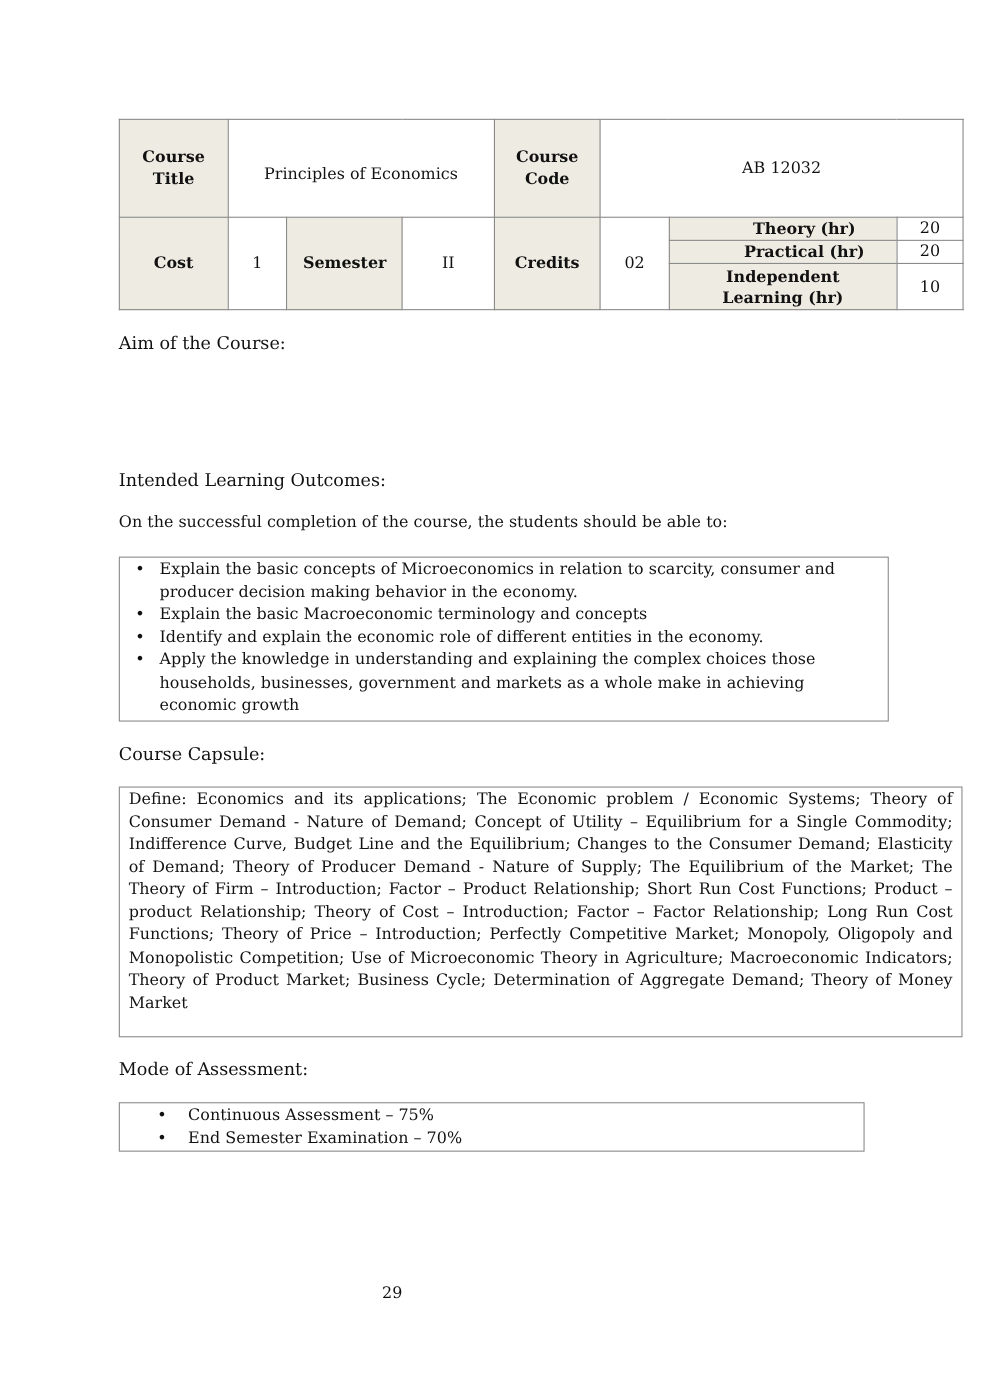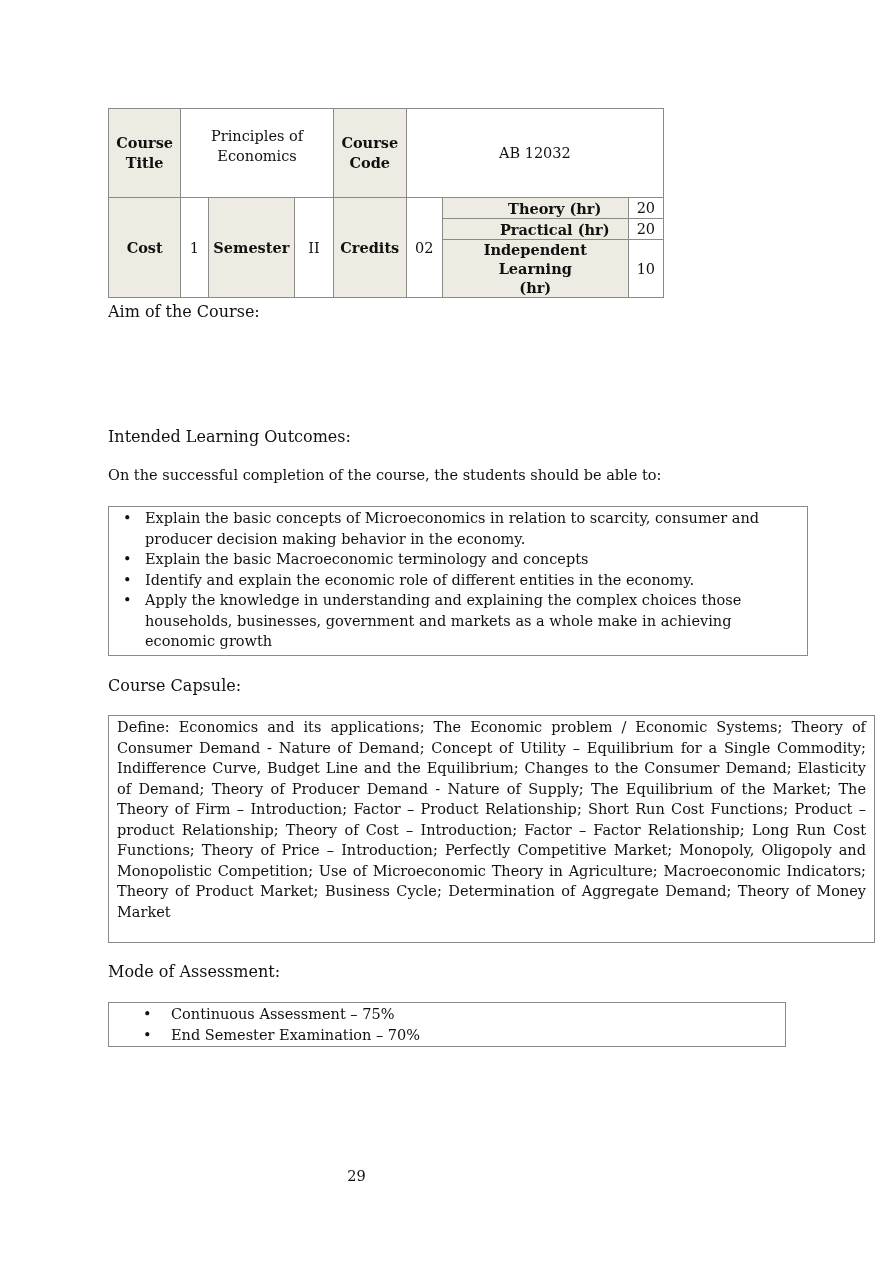--- a/index.html
+++ b/index.html
@@ -6,21 +6,21 @@
     body {
       width: 893px; height: 1262px; position: relative; overflow: hidden;
       font-family: "DejaVu Serif", "Liberation Serif", serif;
       color: #111;
       font-size: 14.5px;
     }
     .page { position: absolute; left: 0; top: 0; width: 893px; height: 1262px; }
 
     table.info {
       position: absolute; left: 108px; top: 108px;
-      width: 556px; border-collapse: collapse;
+      width: 768px; border-collapse: collapse;
       font-size: 14.5px;
     }
     table.info td {
       border: 1px solid #8a8a8a;
       text-align: center; vertical-align: middle;
       padding: 0 2px; line-height: 20px;
     }
     table.info td.hdr { background: #eeece2; font-weight: bold; }
     table.info td.sub { background: #eeece2; font-weight: bold; line-height: 19px; padding-left: 41px; }
 
@@ -58,21 +58,21 @@
         <col style="width:96px">
         <col style="width:76px">
       <col style="width:88px">
         <col style="width:57px">
         <col style="width:189px">
         <col style="width:55px">
     </colgroup>
     <tbody>
         <tr style="height:89px">
       <td class="hdr">Course Title</td>
-      <td colspan="3" style="vertical-align:top;padding-top:17px">Principles of Economics</td>
+      <td colspan="3" style="vertical-align:top;padding-top:40px">Principles of Economics</td>
       <td class="hdr">Course Code</td>
       <td colspan="3">AB 12032</td>
     </tr>
     <tr style="height:21px">
       <td class="hdr" rowspan="3">Cost</td>
       <td rowspan="3">1</td>
       <td class="hdr" rowspan="3">Semester</td>
       <td rowspan="3">II</td>
       <td class="hdr" rowspan="3">Credits</td>
       <td rowspan="3">02</td>

